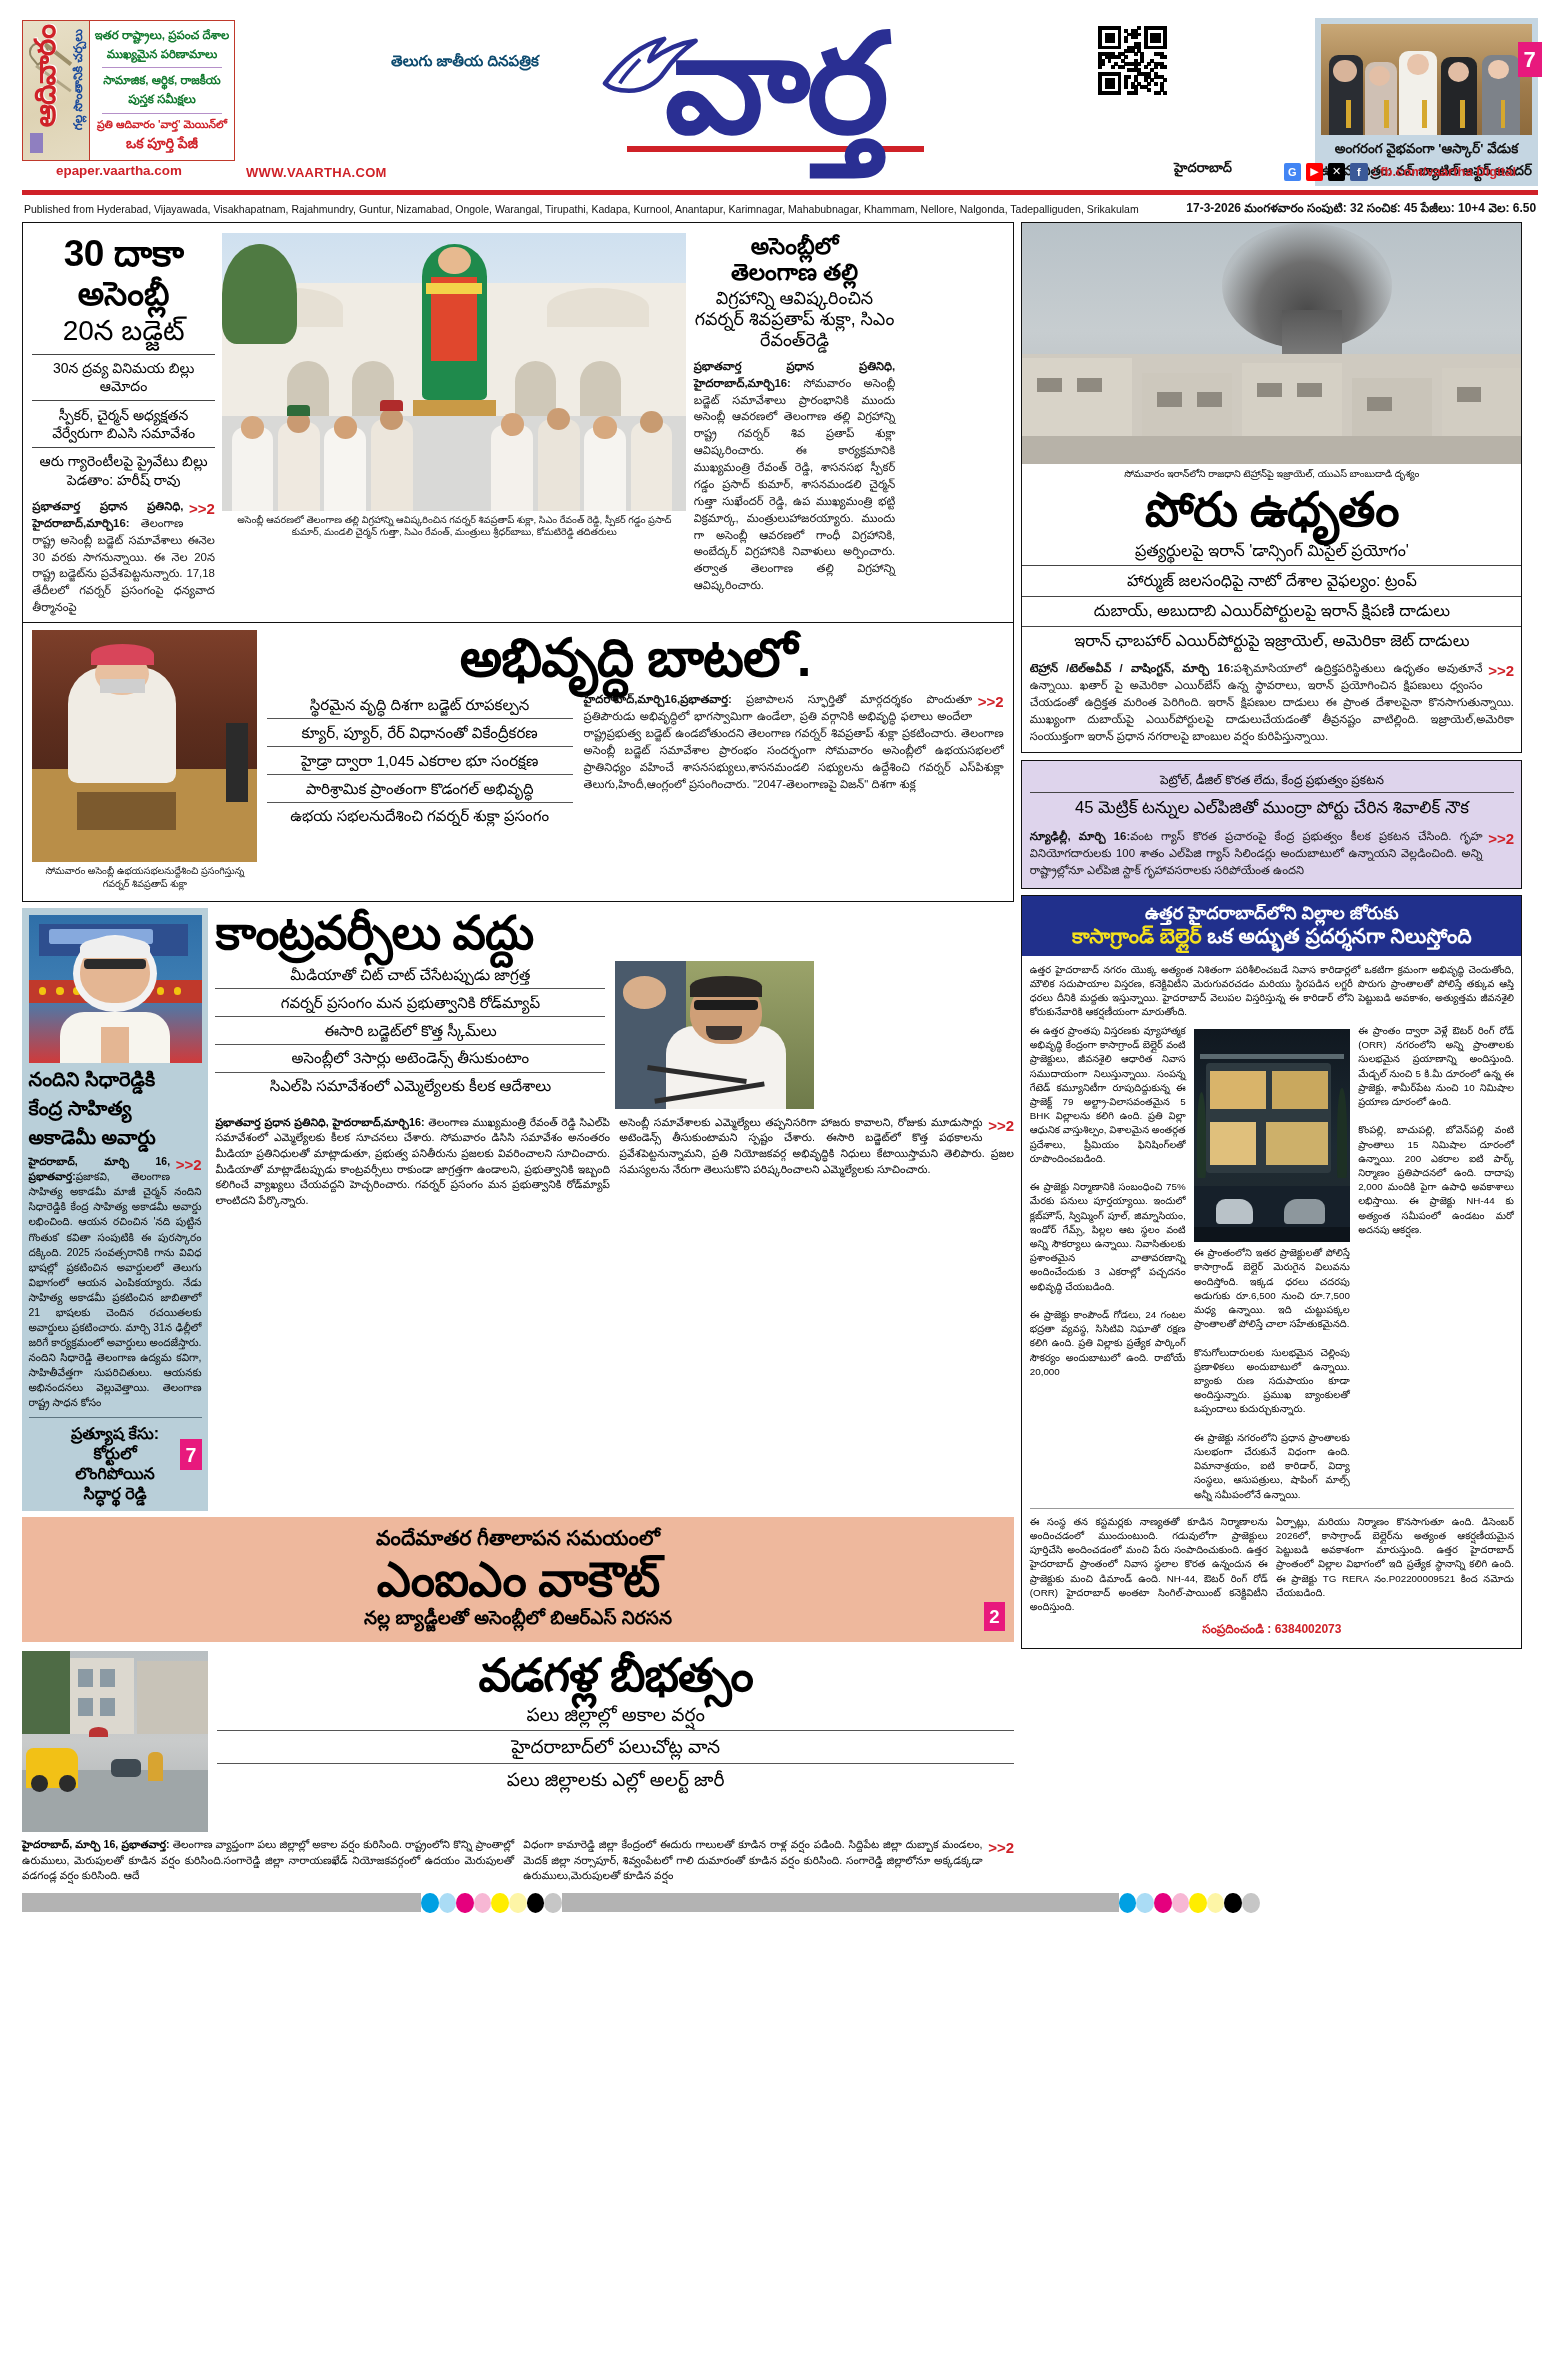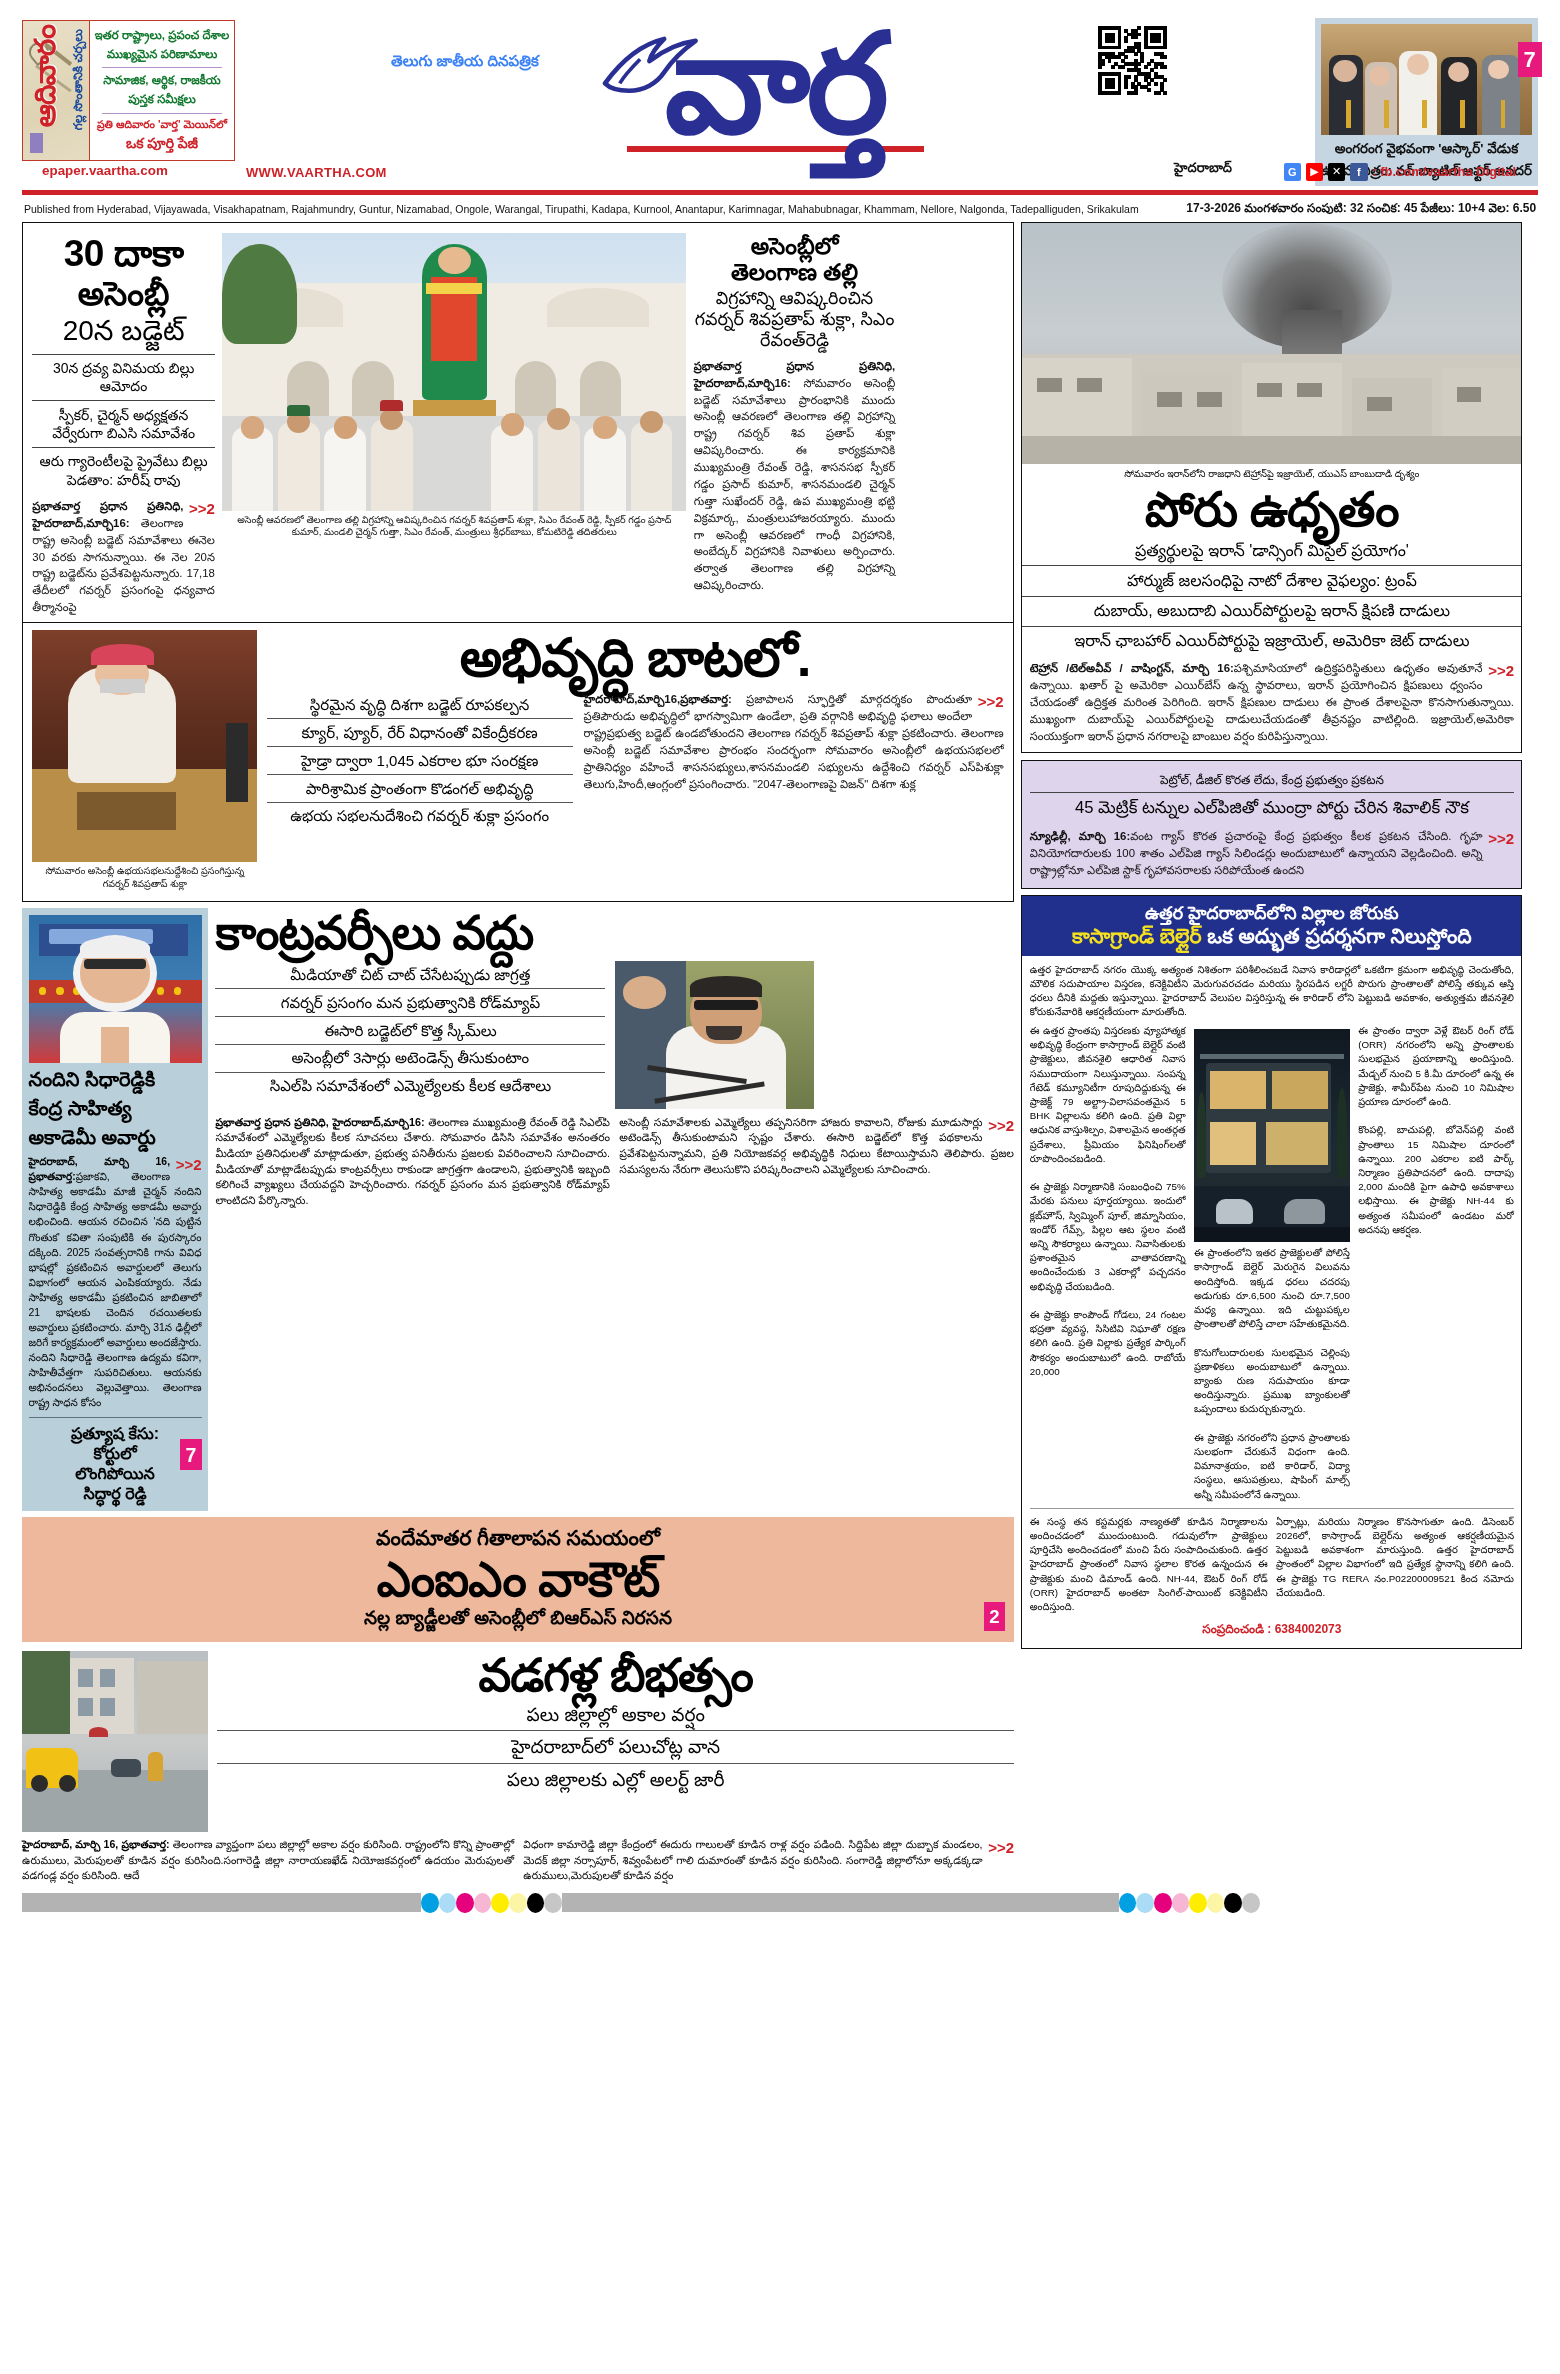--- a/index.html
+++ b/index.html
@@ -36,25 +36,25 @@
   .promo-img .pen2 { position:absolute; left:9.3px; top:56px; width:43px; height:2.8px; background:#b0a585; transform:rotate(36deg);}
   .promo-img .nib { position:absolute; left:5.6px; top:20.4px; width:20.4px; height:20.4px; border:2.8px solid #8f8464; border-radius:50% 50% 50% 0; transform:rotate(-40deg);}
   .promo-img .sq { position:absolute; left:7.4px; bottom:7.4px; width:13px; height:20.4px; background:#8f7fc0; }
 
   .promo-text { flex:1; padding: 4.6px 3.7px; display:flex; flex-direction:column; justify-content:space-around; align-items:center;}
   .promo-text .g { color:#12792e; font-size:11.6px; font-weight:bold; text-align:center; line-height:1.45; }
   .promo-text .hr { width: 88%; height:0.9px; background:#b590c9; margin: 2.8px 0; }
   .promo-text .r1 { color:#cf2128; font-size:10.7px; font-weight:bold; text-align:center; }
   .promo-text .r2 { color:#cf2128; font-size:14px; font-weight:bold; text-align:center; }
 
-  .url-left { position: absolute; left: 20px; top: 163px; font-size: 13.4px; font-weight: bold; color: #cf2128; }
+  .url-left { position: absolute; left: 34px; top: 163px; font-size: 13.4px; font-weight: bold; color: #cf2128; }
   .url-mid  { position: absolute; left: 224px; top: 165px; font-size: 13px; font-weight: bold; color: #cf2128; letter-spacing:0.3px;}
 
   .logo-wrap { flex:1; position: relative; text-align:center; }
-  .tagline { position:absolute; left: 156px; top: 45px; color:#3b82f6; font-size:15px; font-weight:bold; }
+  .tagline { position:absolute; left: 156px; top: 45px; color:#0c4a6e; font-size:15px; font-weight:bold; }
   .bird { position:absolute; left: 357px; top: 18.6px; }
   .logo {
     font-size: 139px; line-height: .86; font-weight: bold; color: #2a2f93;
     letter-spacing: -3.7px; margin-top: 16.7px; font-family:"Liberation Sans", sans-serif;
   }
   .logo-rule { width: 297px; height: 6.5px; background:#cf2128; margin: 1.9px auto 0 auto;}
 
   .qr { position:absolute; right: 371px; top: 26px; width: 69px; height:69px; }
   .qr-cell { position:absolute; background:#000; }
 

